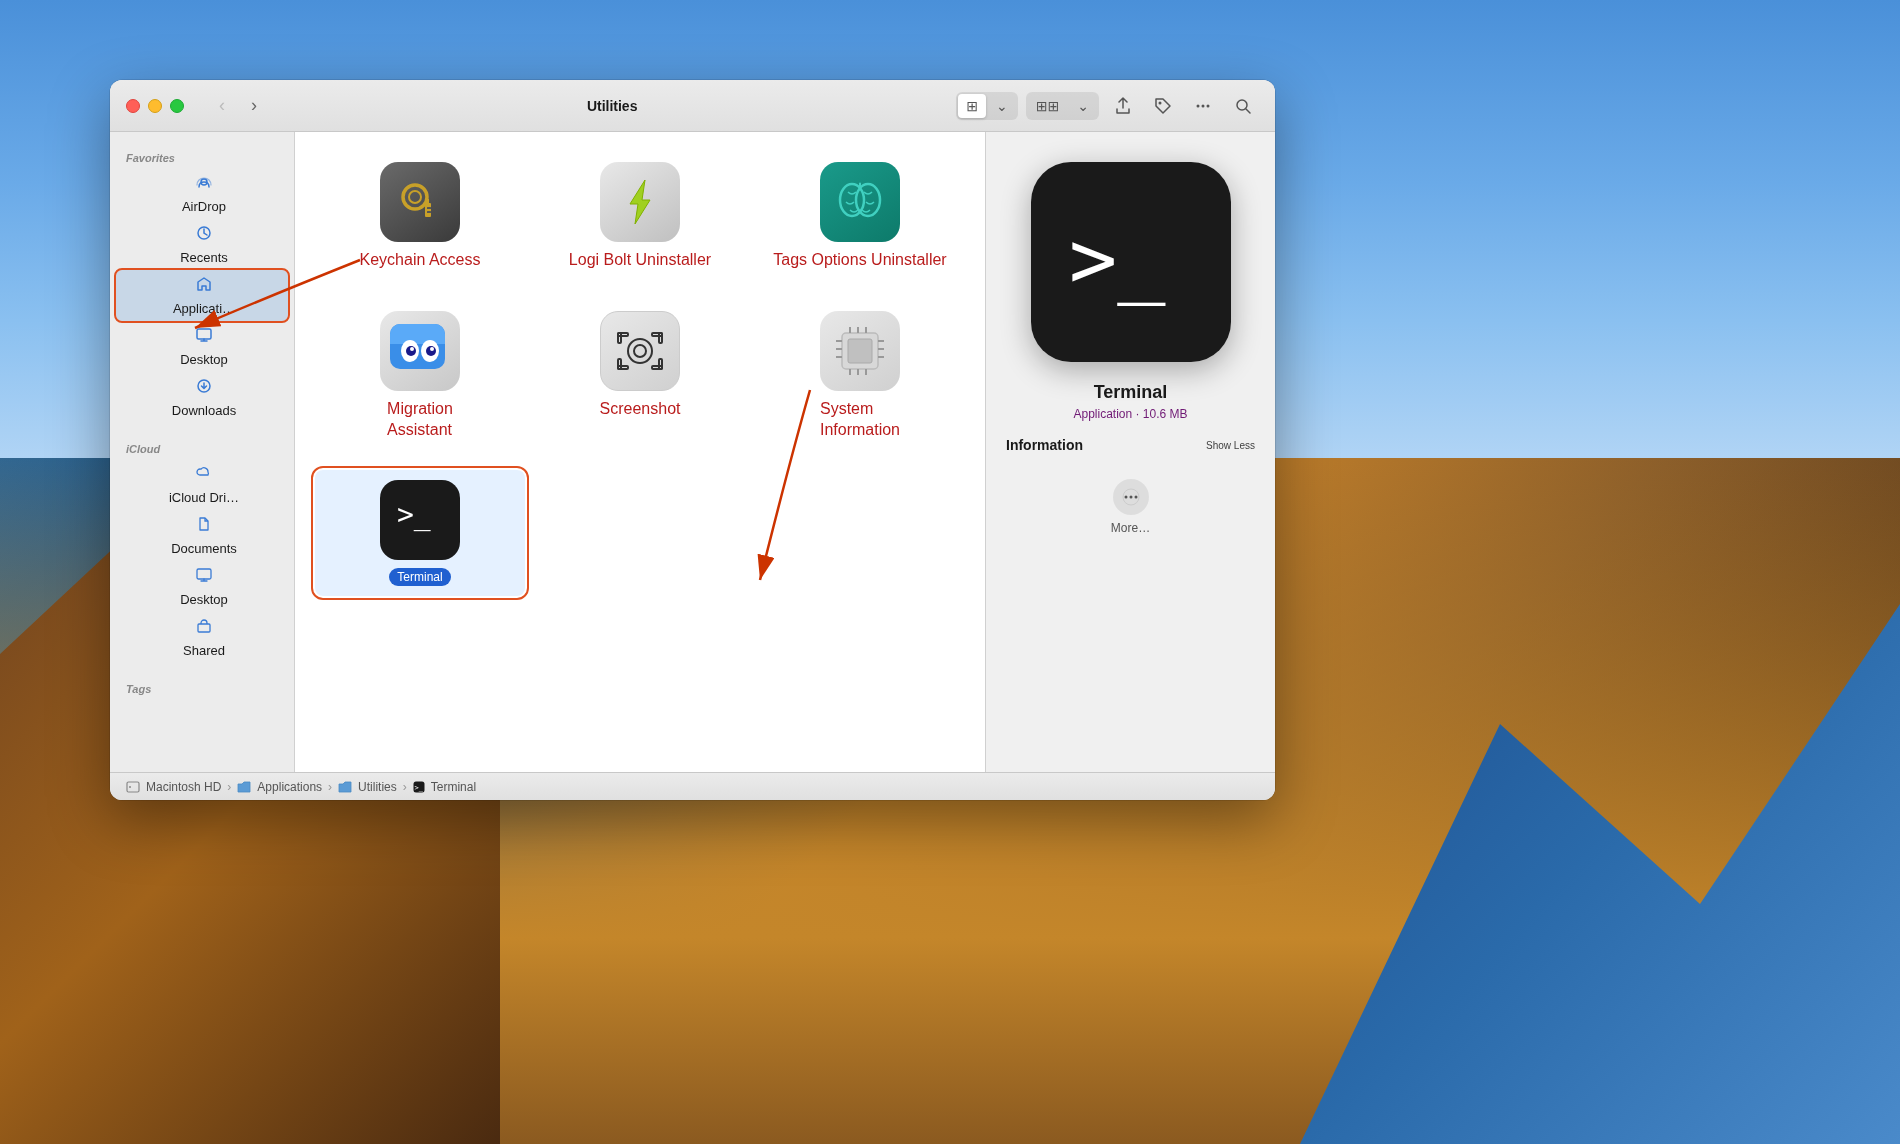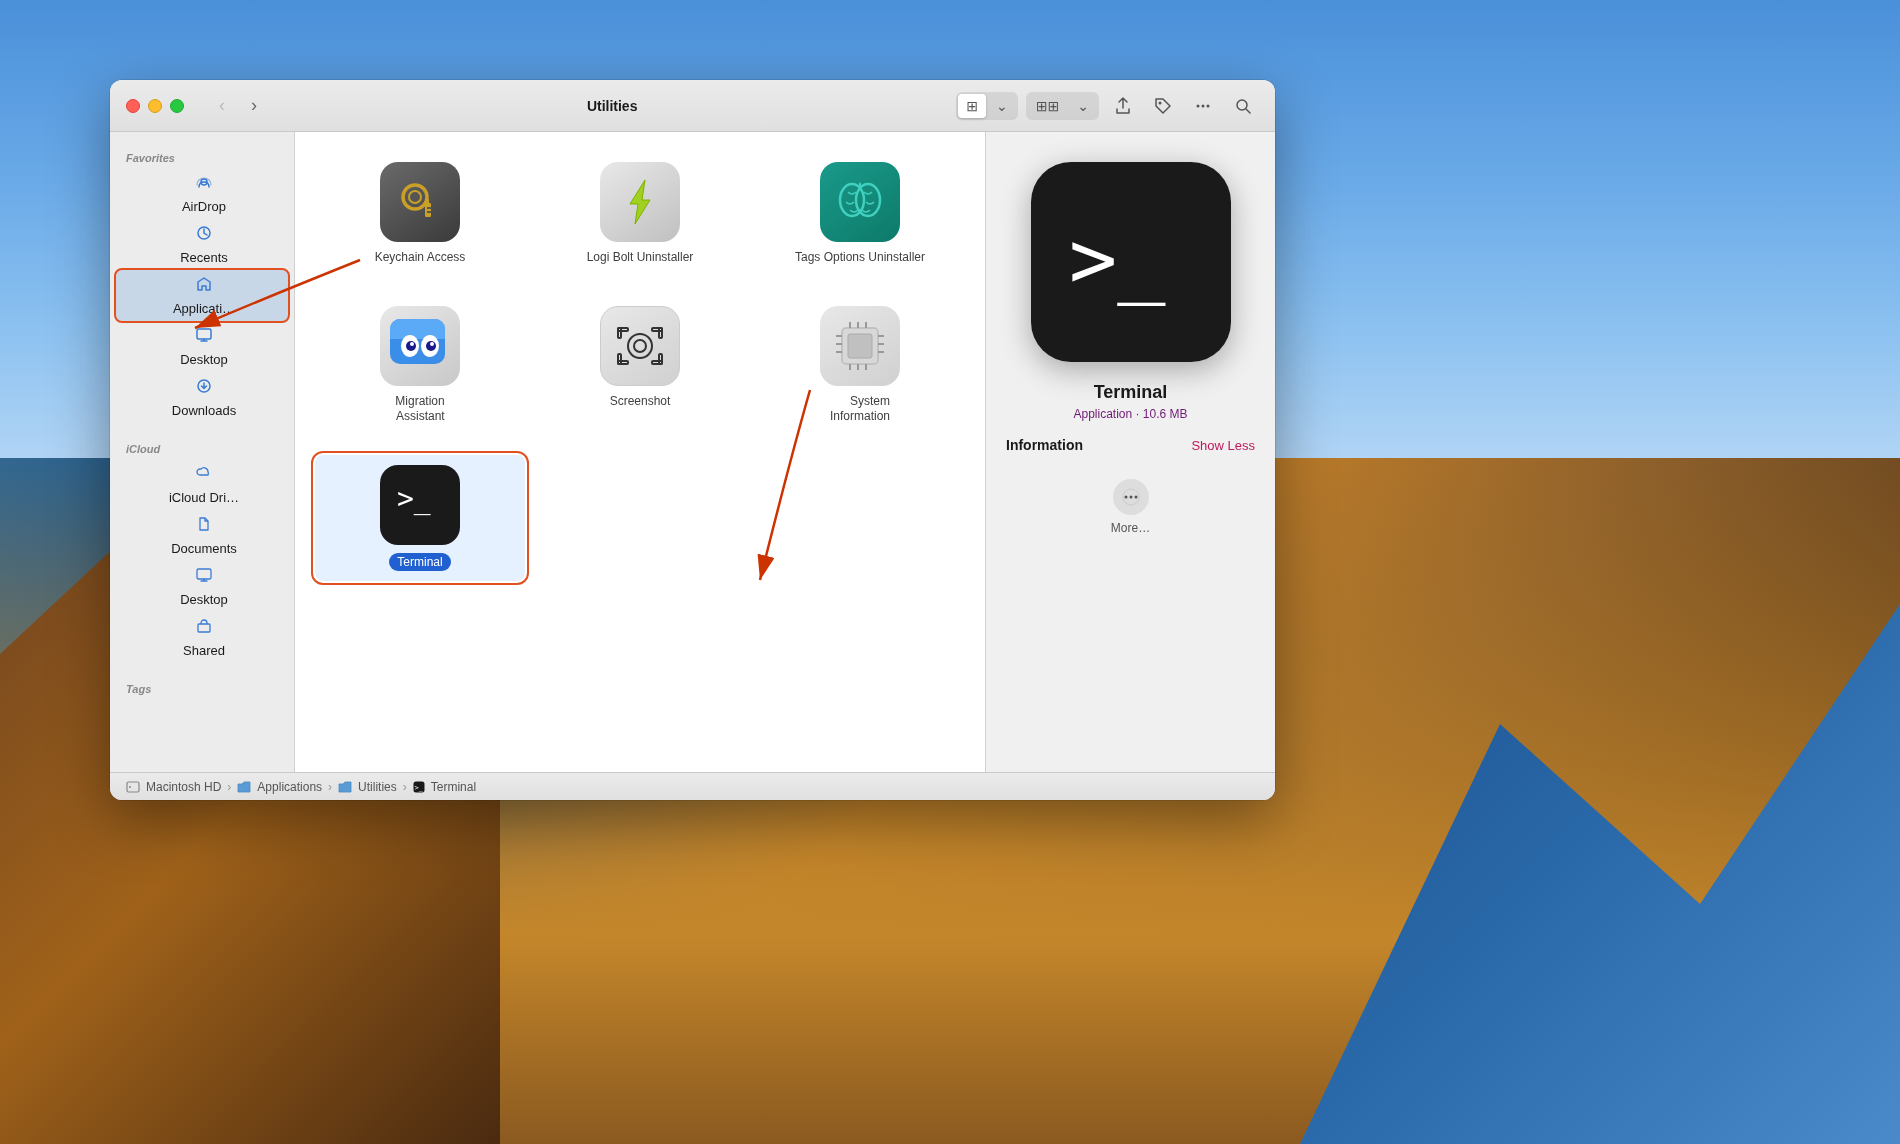--- a/index.html
+++ b/index.html
@@ -248,23 +248,23 @@
       width: 80px;
       height: 80px;
       border-radius: 18px;
       display: flex;
       align-items: center;
       justify-content: center;
       font-size: 40px;
       flex-shrink: 0;
     }
     .file-name {
-      font-size: 12px;
-      color: #404040;
-      text-align: right;
+      font-size: 16px;
+      color: #b91c1c;
+      text-align: left;
       line-height: 1.3;
     }
     .file-name-badge {
       font-size: 12px;
       background: #2060d0;
       color: white;
       padding: 2px 8px;
       border-radius: 10px;
       text-align: center;
     }
@@ -342,22 +342,22 @@
       align-items: center;
       width: 100%;
       margin-bottom: 16px;
     }
     .preview-info-title {
       font-size: 14px;
       font-weight: 600;
       color: #1a1a1a;
     }
     .preview-show-less {
-      font-size: 13px;
-      color: #be185d;
+      font-size: 10px;
+      color: #404040;
       cursor: pointer;
     }
     .preview-more-btn {
       width: 36px;
       height: 36px;
       border-radius: 50%;
       background: rgba(0,0,0,0.08);
       display: flex;
       align-items: center;
       justify-content: center;

